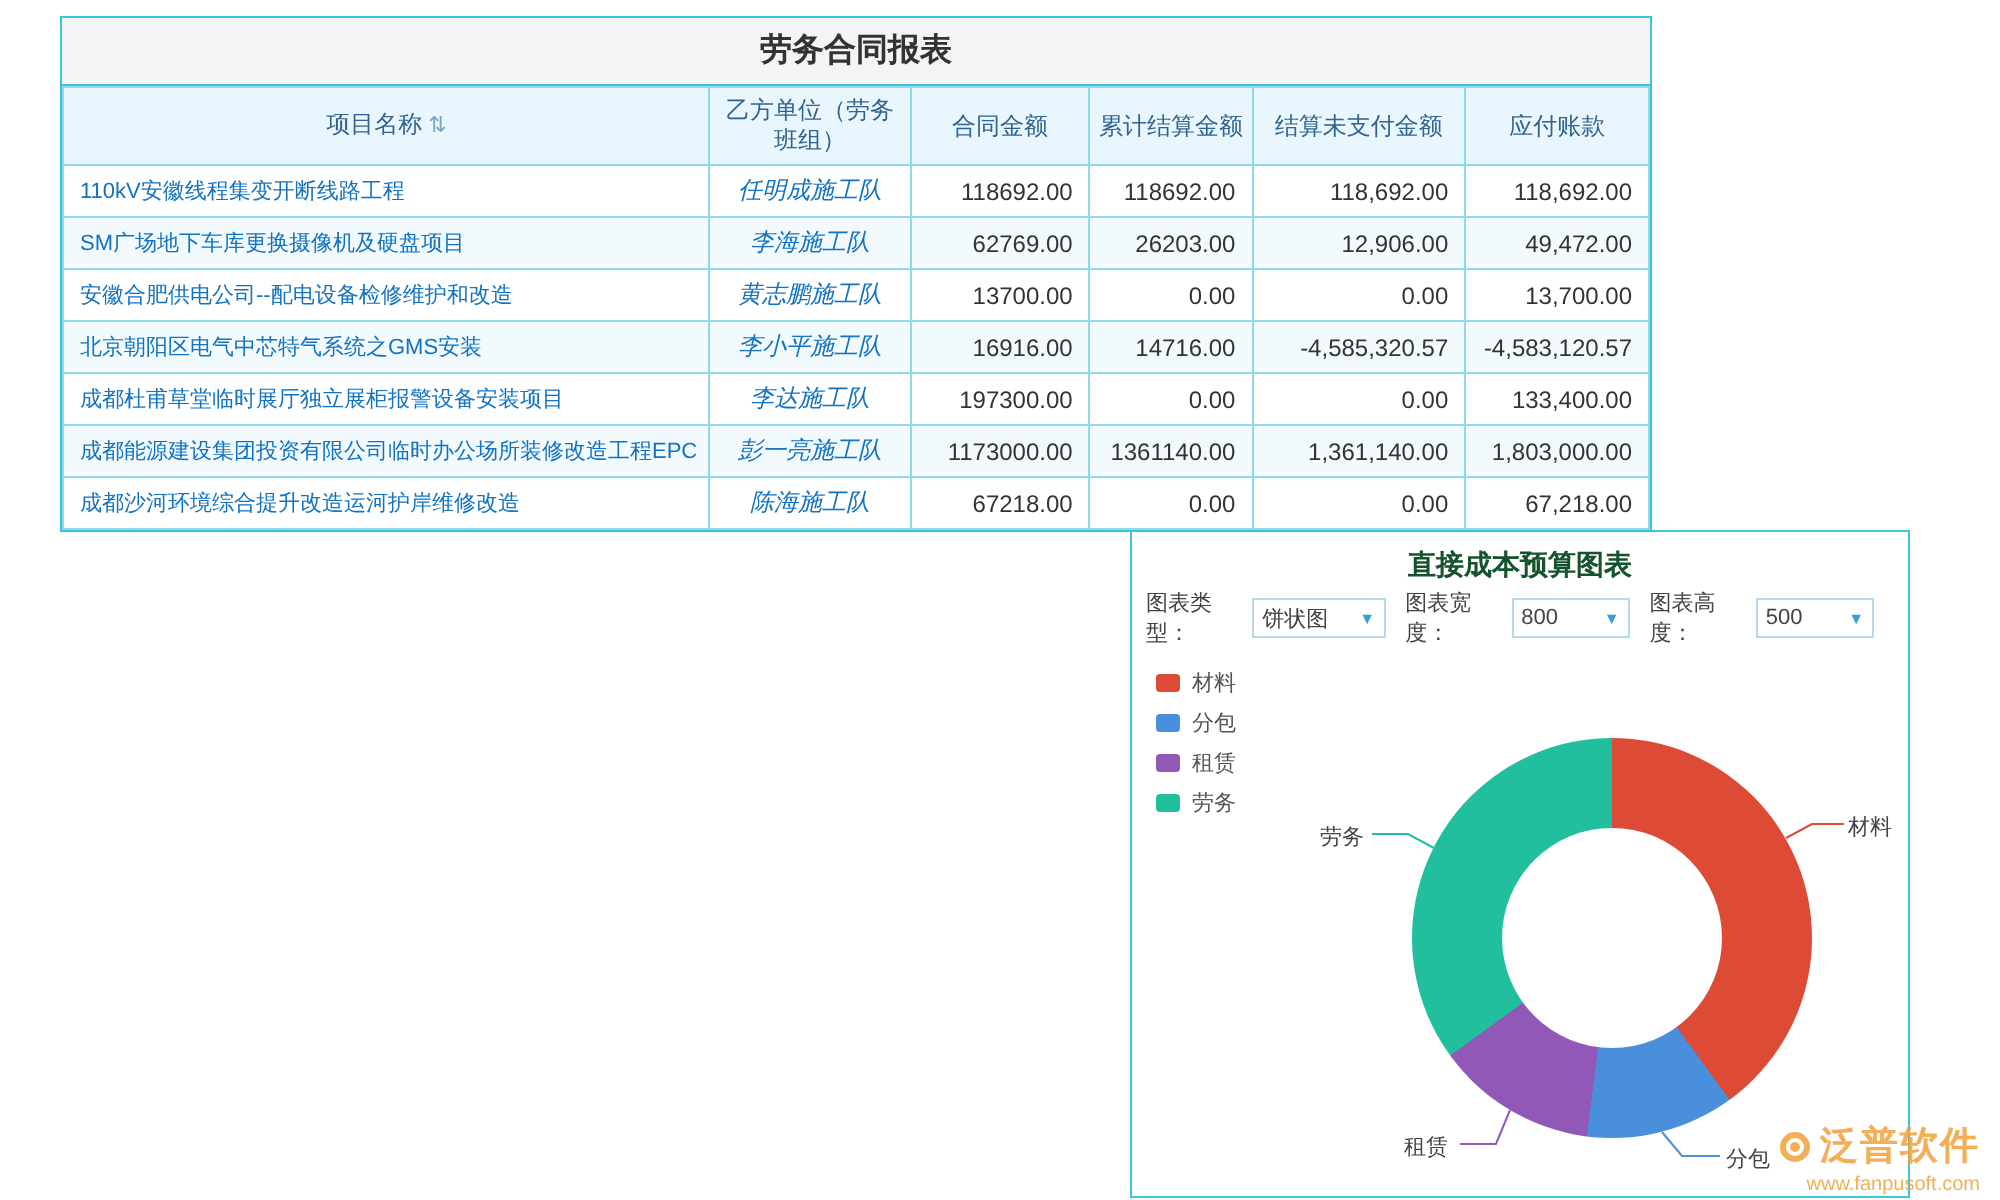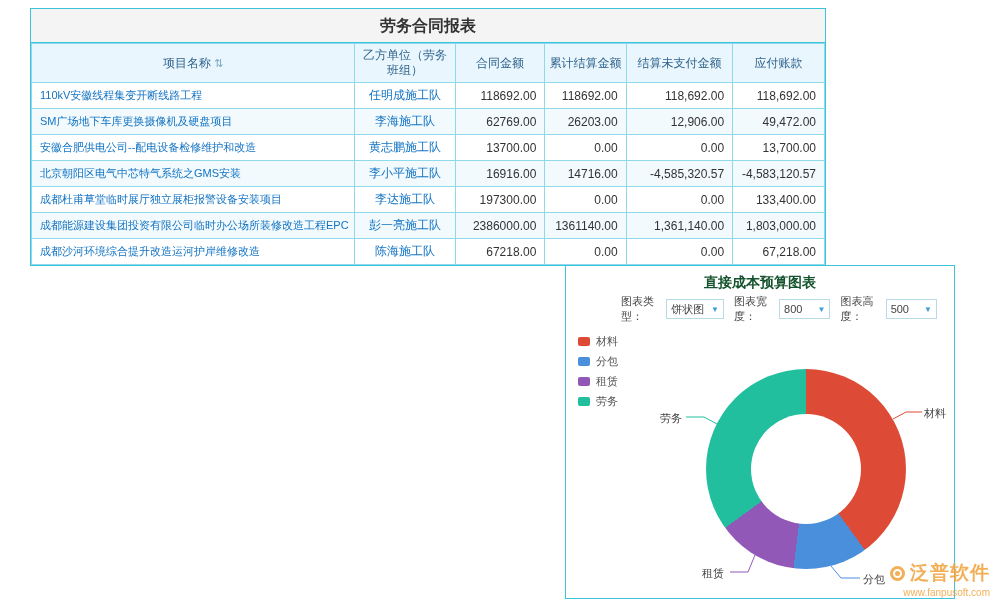--- a/index.html
+++ b/index.html
@@ -15,31 +15,31 @@
   .report-table th { background:#e9f6fd; color:#31648f; font-weight:normal;
     border:1px solid #8ed9ea; text-align:center; vertical-align:middle;
     padding:4px 3px; line-height:15px; }
   .report-table td { border:1px solid #8ed9ea; padding:4px 8px; height:25px;
     vertical-align:middle; color:#333; }
   .report-table tbody tr:nth-child(even) td { background:#f2fafd; }
   .blue { color:#1273c3; }
   .c-project { text-align:left; white-space:nowrap; overflow:hidden; font-size:11px; padding-left:6px; padding-right:2px; }
   .c-project a { color:#1273c3; text-decoration:none; cursor:pointer; }
   .c-unit { text-align:center; }
-  .c-unit a { color:#1273c3; text-decoration:none; cursor:pointer; }
+  .c-unit a { color:#1273c3; text-decoration:none; cursor:pointer;font-style:italic; }
   .c-num { text-align:right; }
   .sort-icon { color:#7aa9c4; font-size:11px; margin-left:3px; cursor:pointer; }
 
   
   .chart-panel { position:absolute; left:565px; top:265px; width:390px; height:334px;
     border:1px solid #3cc4da; background:#fff; }
   .chart-title { height:30px; line-height:32px; text-align:center; font-size:14px;
     font-weight:bold; color:#14532d; }
   .chart-controls { display:flex; align-items:center; height:26px; padding:0 7px;
-    font-size:11px; color:#444;margin-left:48px; }
+    font-size:11px; color:#444; }
   .ctl-group { display:flex; align-items:center; gap:3px; margin-right:10px; }
   .select { display:flex; align-items:center; justify-content:space-between;
     border:1px solid #b8d9e6; height:20px; padding:0 4px; background:#fff;
     width:64px; cursor:pointer; }
   .select .arrow { color:#3a9cd9; font-size:8px; margin-left:3px; }
   .chart-area { position:relative; height:276px; }
 
   .legend { position:absolute; left:12px; top:12px; }
   .legend-item { display:flex; align-items:center; gap:6px; margin-bottom:5px;
     font-size:11px; color:#555; cursor:pointer; }
@@ -131,21 +131,21 @@
         <td class="c-project"><a>成都杜甫草堂临时展厅独立展柜报警设备安装项目</a></td>
         <td class="c-unit"><a>李达施工队</a></td>
         <td class="c-num blue">197300.00</td>
         <td class="c-num blue">0.00</td>
         <td class="c-num">0.00</td>
         <td class="c-num">133,400.00</td>
       </tr>
       <tr>
         <td class="c-project"><a>成都能源建设集团投资有限公司临时办公场所装修改造工程EPC</a></td>
         <td class="c-unit"><a>彭一亮施工队</a></td>
-        <td class="c-num blue">2386000.00</td>
+        <td class="c-num blue">1173000.00</td>
         <td class="c-num blue">1361140.00</td>
         <td class="c-num">1,361,140.00</td>
         <td class="c-num">1,803,000.00</td>
       </tr>
       <tr>
         <td class="c-project"><a>成都沙河环境综合提升改造运河护岸维修改造</a></td>
         <td class="c-unit"><a>陈海施工队</a></td>
         <td class="c-num blue">67218.00</td>
         <td class="c-num blue">0.00</td>
         <td class="c-num">0.00</td>

